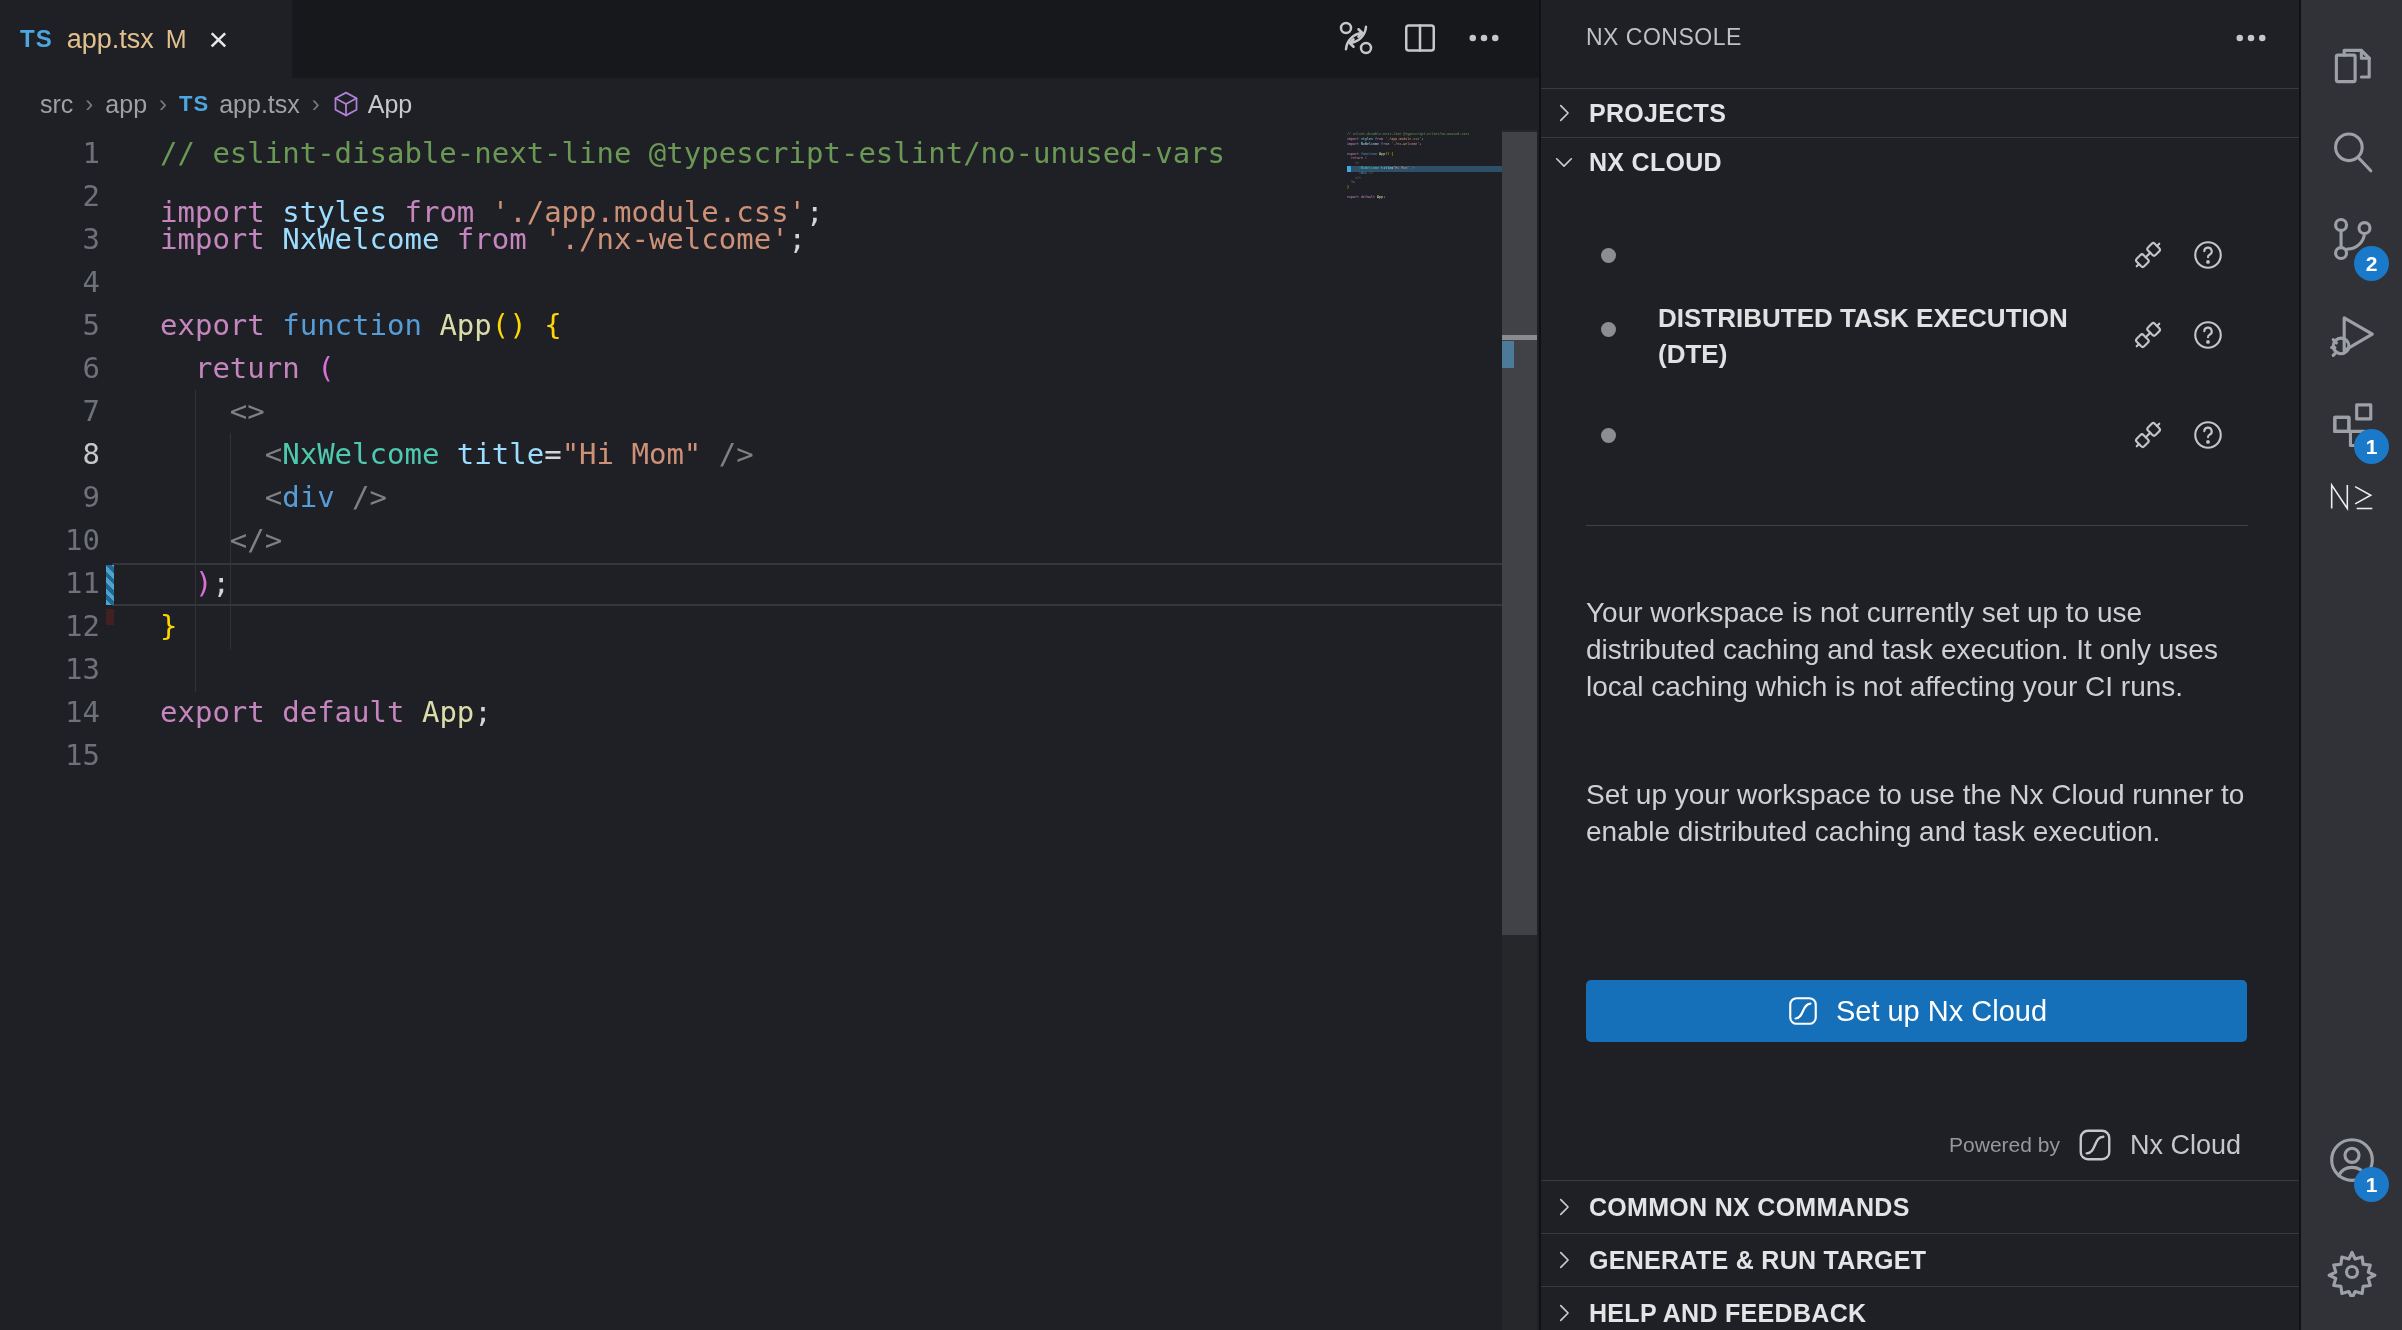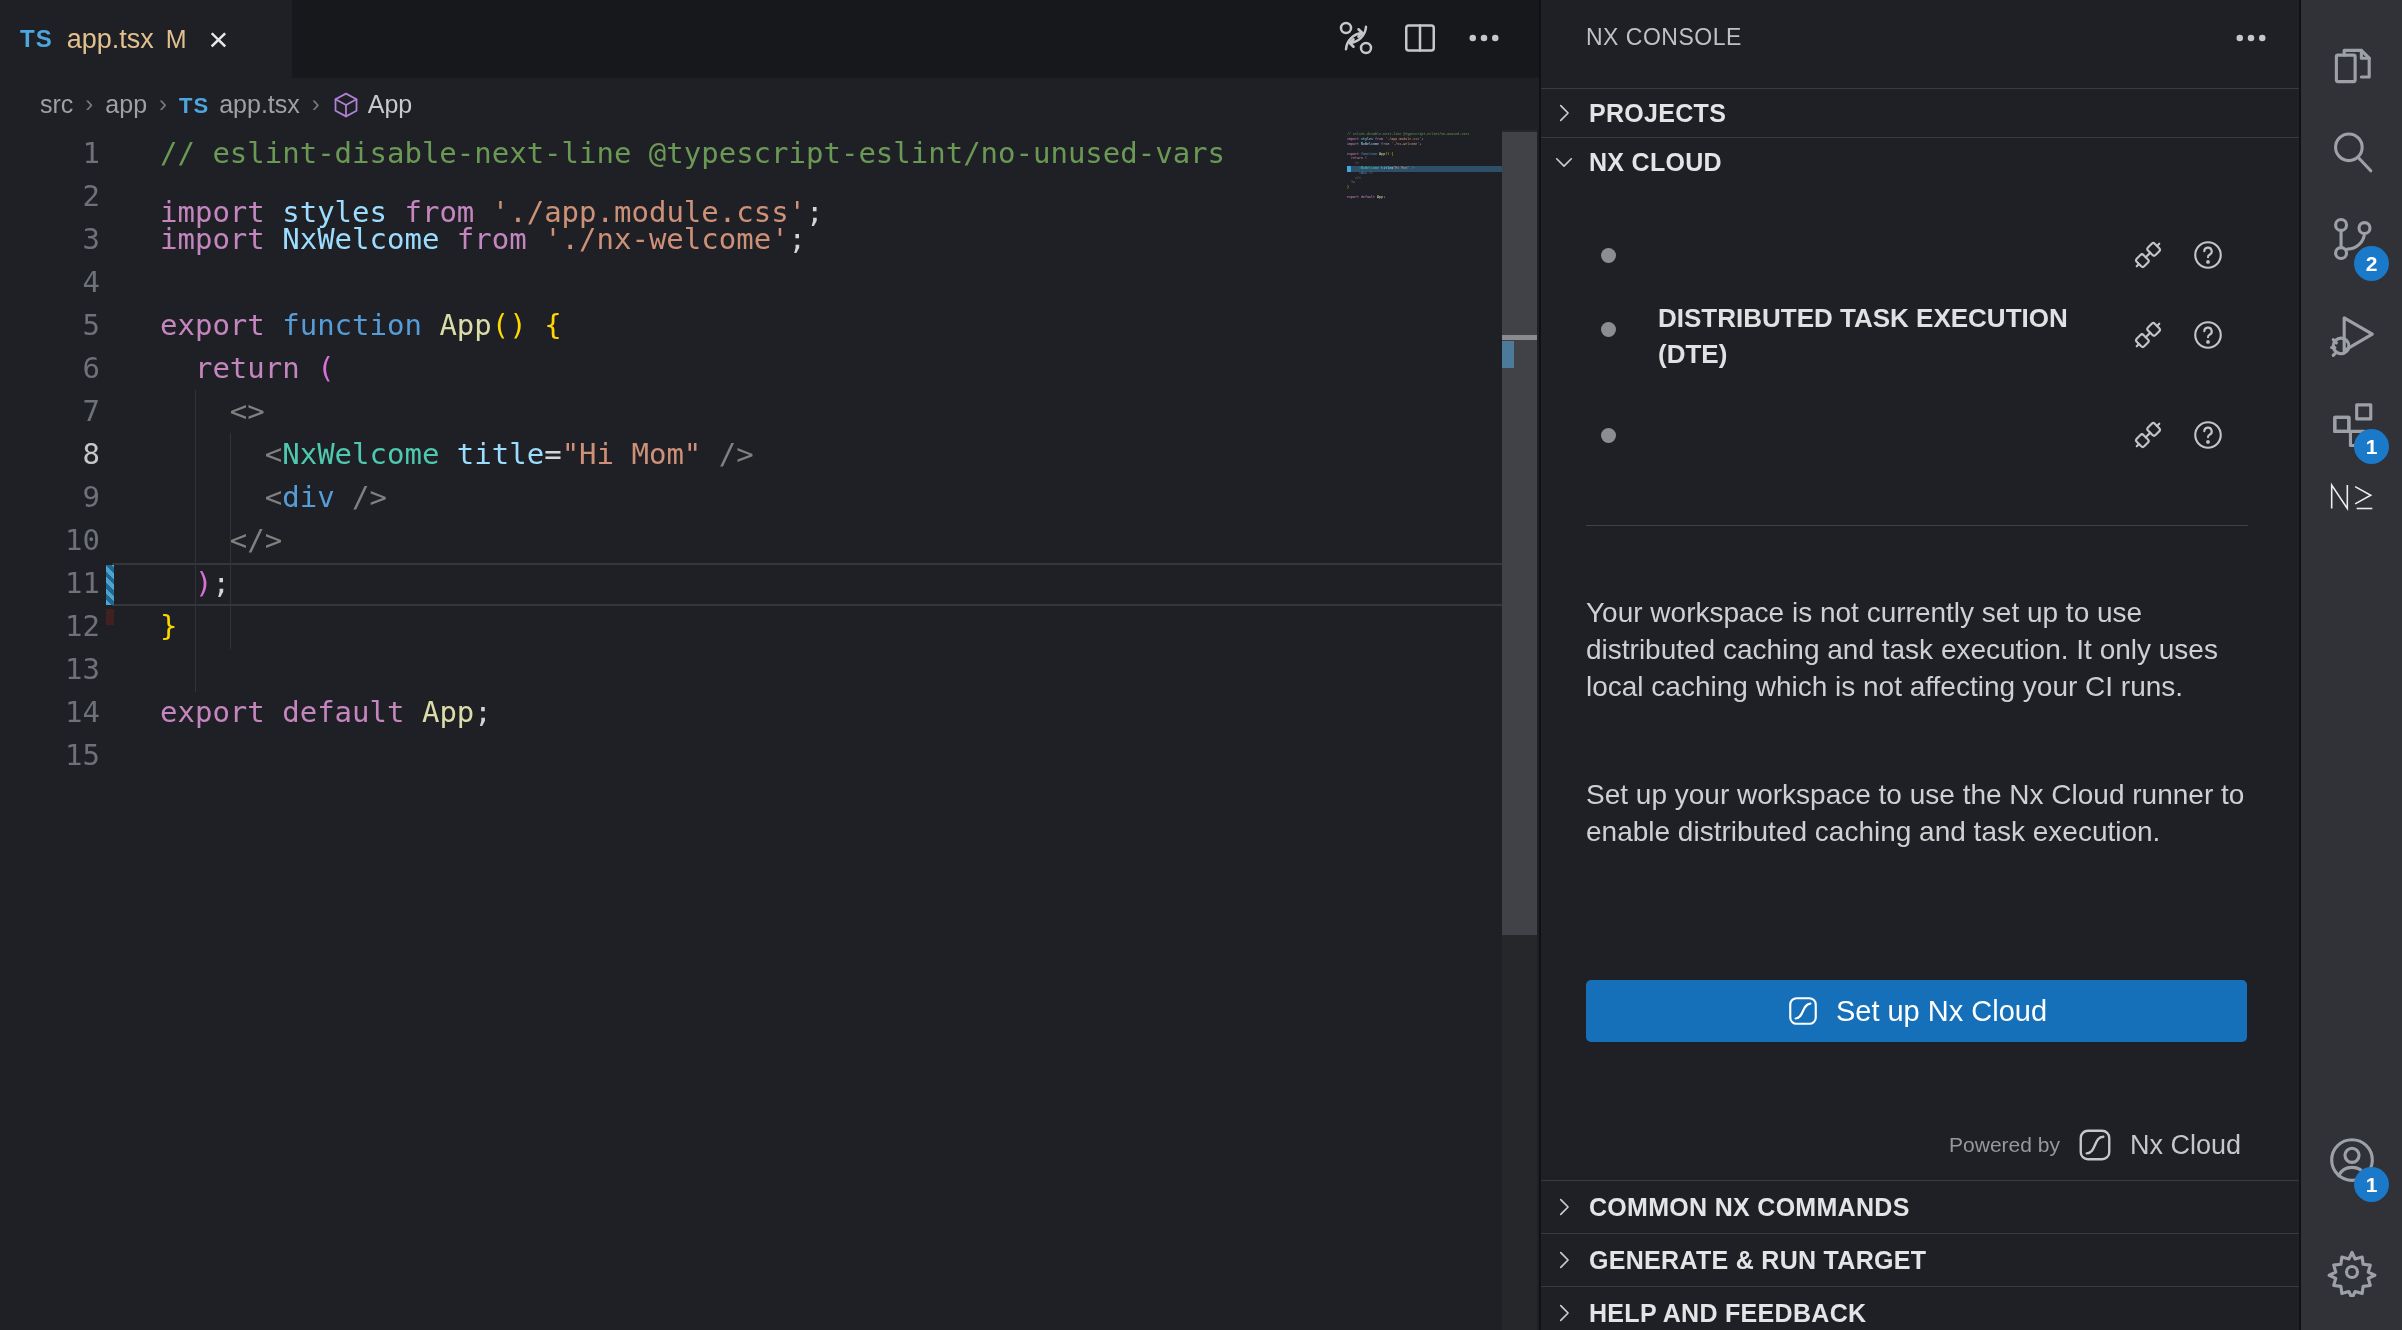--- a/index.html
+++ b/index.html
@@ -14,21 +14,21 @@
   .ts-badge { color:var(--ts_icon); font-weight:bold; font-size:24px; letter-spacing:1px; margin-right:14px; }
   .tab-name { color:var(--modified_file); font-size:27px; }
   .tab-m { color:var(--modified_file); font-size:25px; margin-left:12px; }
   .tab-close { color:#e8e8e8; font-size:34px; margin-left:22px; line-height:1; }
   .editor-toolbar { position:absolute; top:18px; left:1336px; display:flex; gap:24px; }
   .tool-icon { width:40px; height:40px; color:#c6c7c9; cursor:pointer; }
   .tool-icon svg { width:100%; height:100%; }
 
   .breadcrumbs { position:absolute; left:0; top:78px; width:100%; height:52px; display:flex;
                  align-items:center; padding-left:40px; font-size:25px; color:#9fa0a4; }
-  .crumb { display:flex; align-items:flex-end; cursor:pointer; }
+  .crumb { display:flex; align-items:center; cursor:pointer; }
   .crumb-sep { color:#77787c; margin:0 12px; font-size:24px; }
   .crumb .ts-badge { font-size:22px; margin-right:10px; }
   .crumb-cube { width:28px; height:28px; margin-right:8px; color:var(--symbol_purple); }
   .crumb-cube svg { width:100%; height:100%; }
   .crumb-app { color:#c8c9cb; }
 
   .code-area { position:absolute; left:0; top:130px; right:0; bottom:0;
                font-family:"DejaVu Sans Mono",monospace; font-size:29px; }
   .gutter-num { position:absolute; left:0; width:100px; height:43px; text-align:right;
                 color:#6e7177; line-height:43px; }

